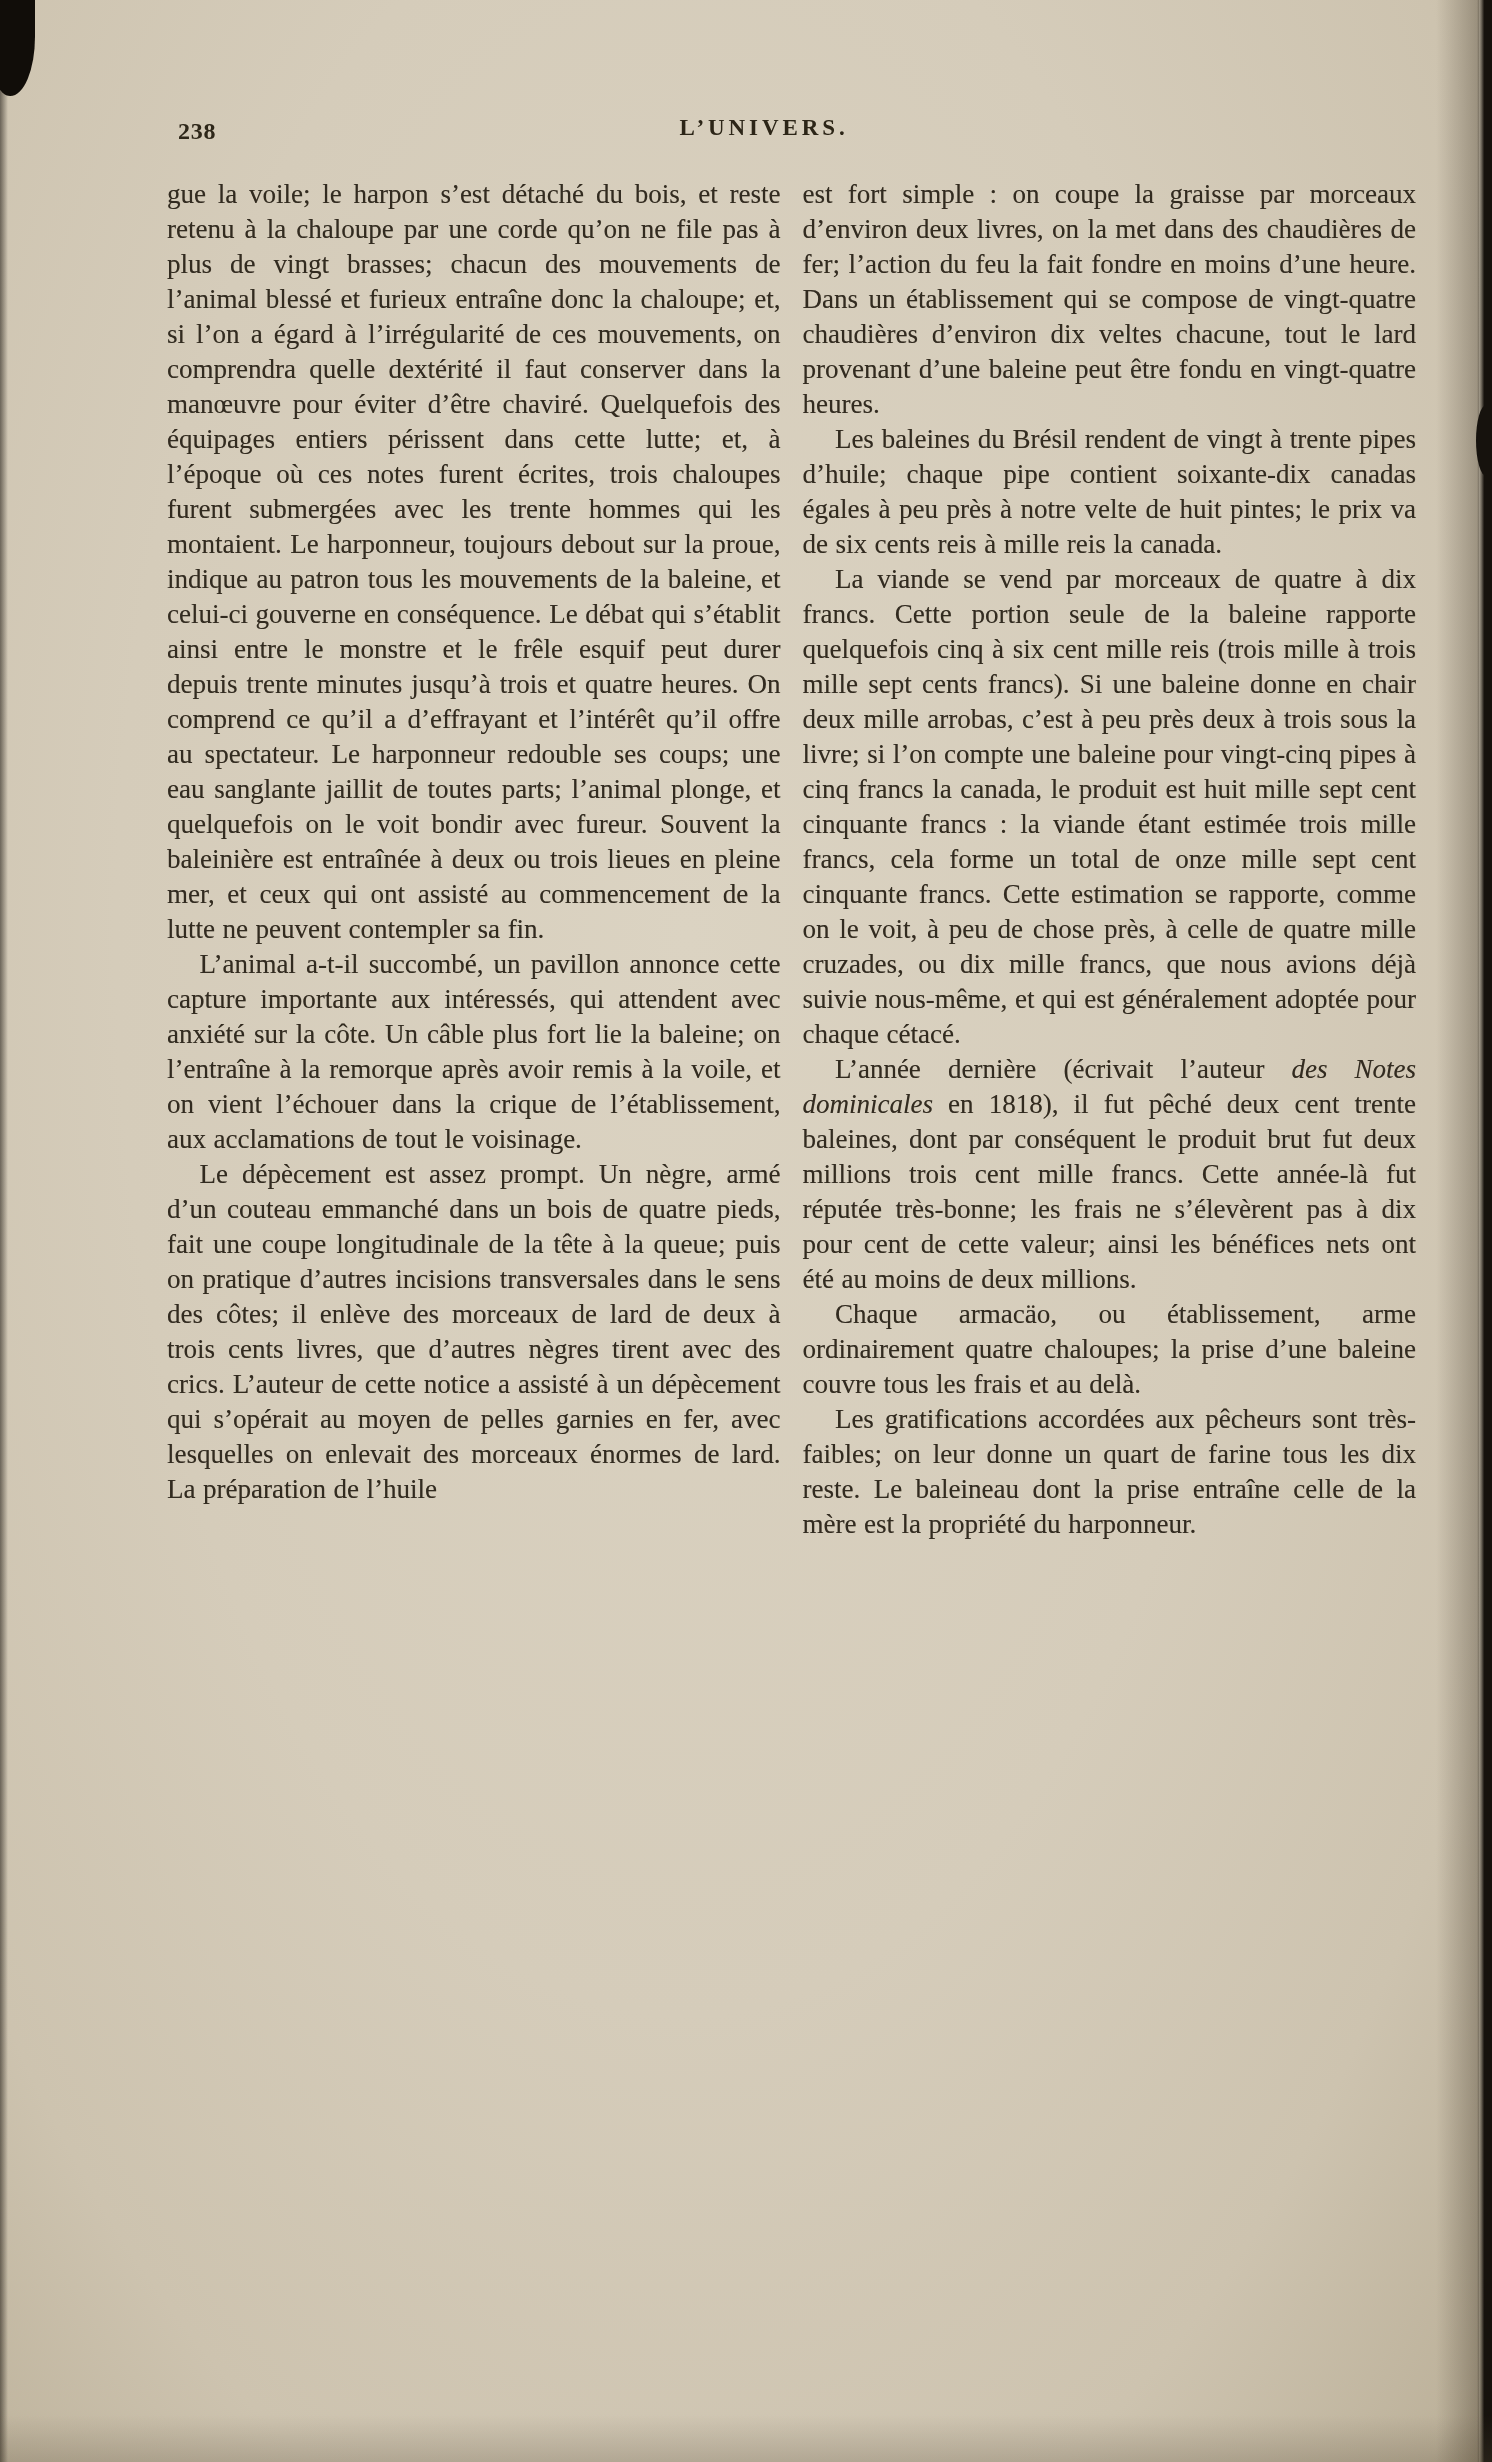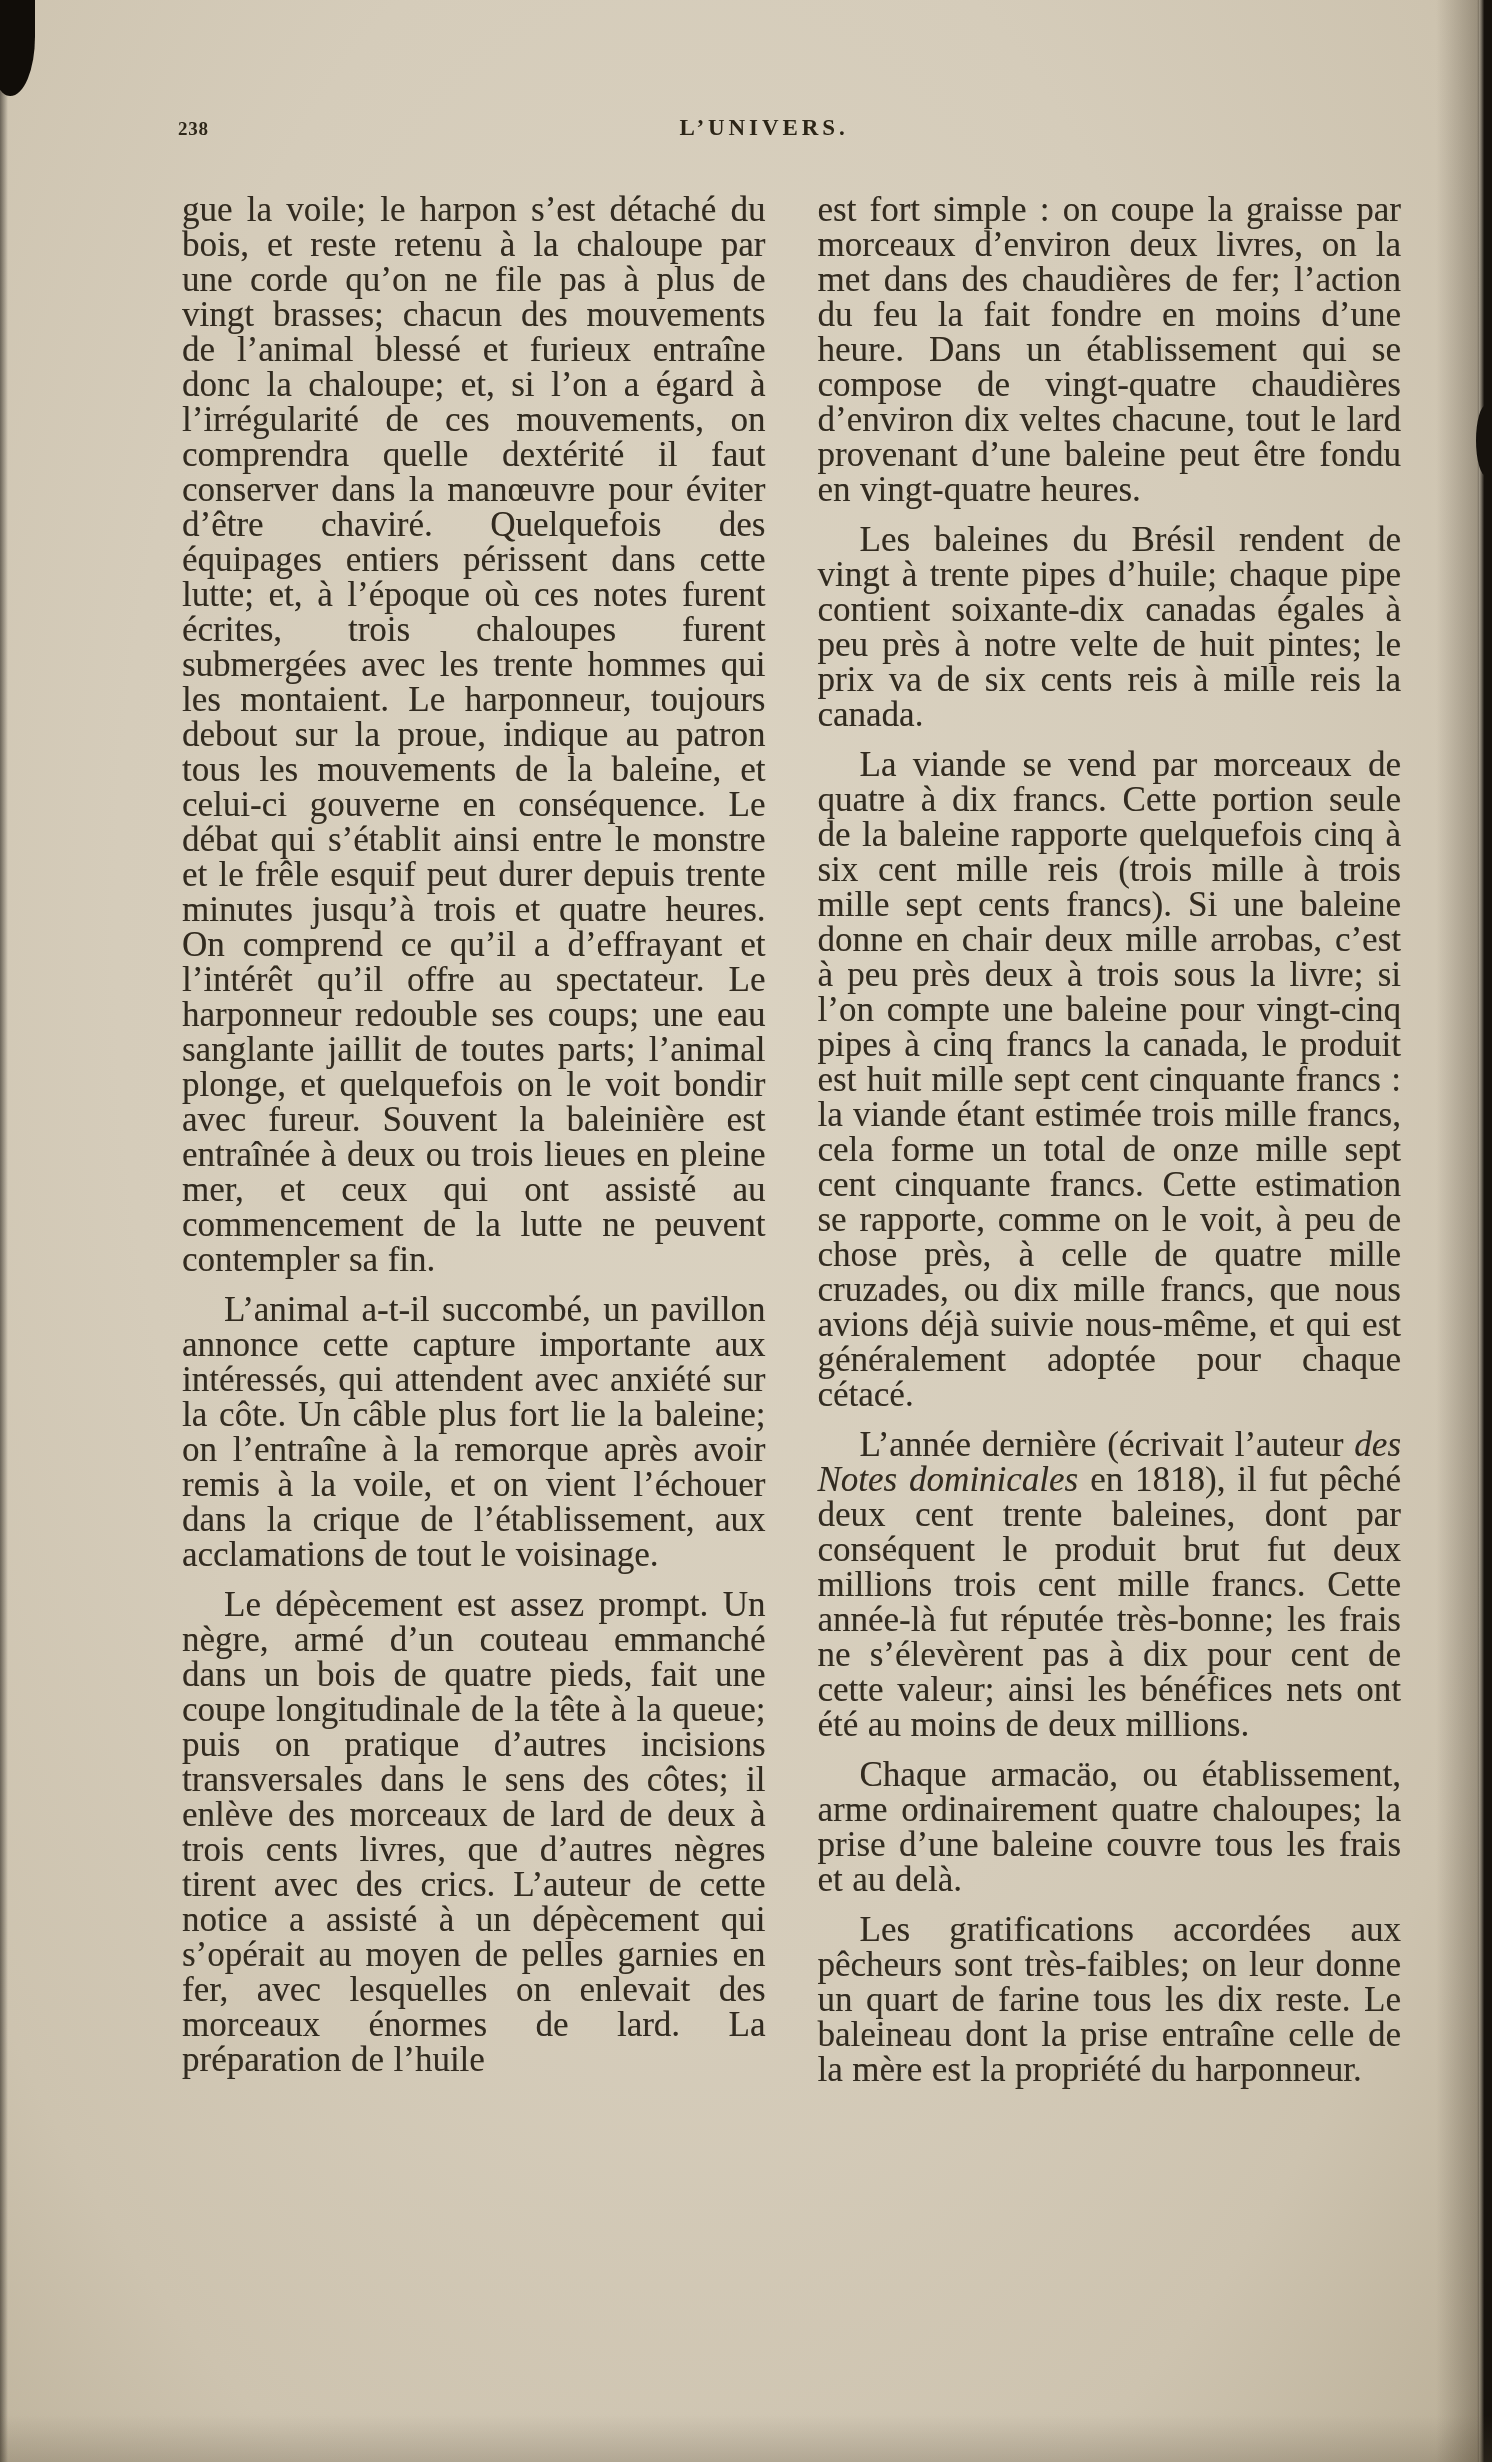--- a/index.html
+++ b/index.html
@@ -51,21 +51,21 @@
   }
   .page-header {
     position: relative;
     height: 41px;
     margin-bottom: 20.5px;
   }
   .page-number {
     position: absolute;
     left: 11px;
     top: 3.1px;
-    font-size: 19px;
+    font-size: 24px;
     font-weight: 700;
     letter-spacing: 0.8px;
     color: #2e2719;
   }
   .running-title {
     position: absolute;
     left: 0; right: 55px;
     text-align: center;
     top: 0;
     font-size: 23px;
@@ -77,22 +77,22 @@
     display: flex;
     gap: 22px;
   }
   .column {
     flex: 1 1 0;
     text-align: justify;
     hyphens: auto;
     -webkit-hyphens: auto;
   }
   .para {
-    margin: 15px;
-    font-size: 35px;
+    margin: 0;
+    font-size: 27px;
     line-height: 35px;
     word-spacing: 0.8px;
     text-shadow: 0.2px 0.2px 0.3px rgba(50,40,25,0.35);
   }
   .para.indent { text-indent: 1.2em; }
   .para em { font-style: italic; }
 </style>
 </head>
 <body>
 

